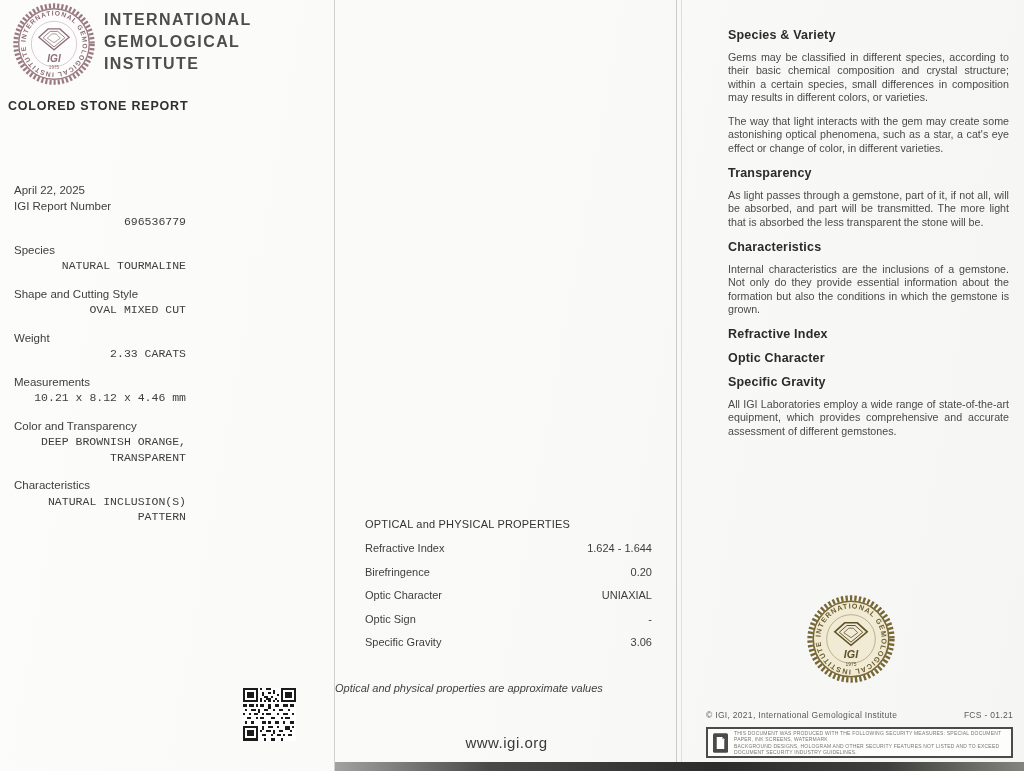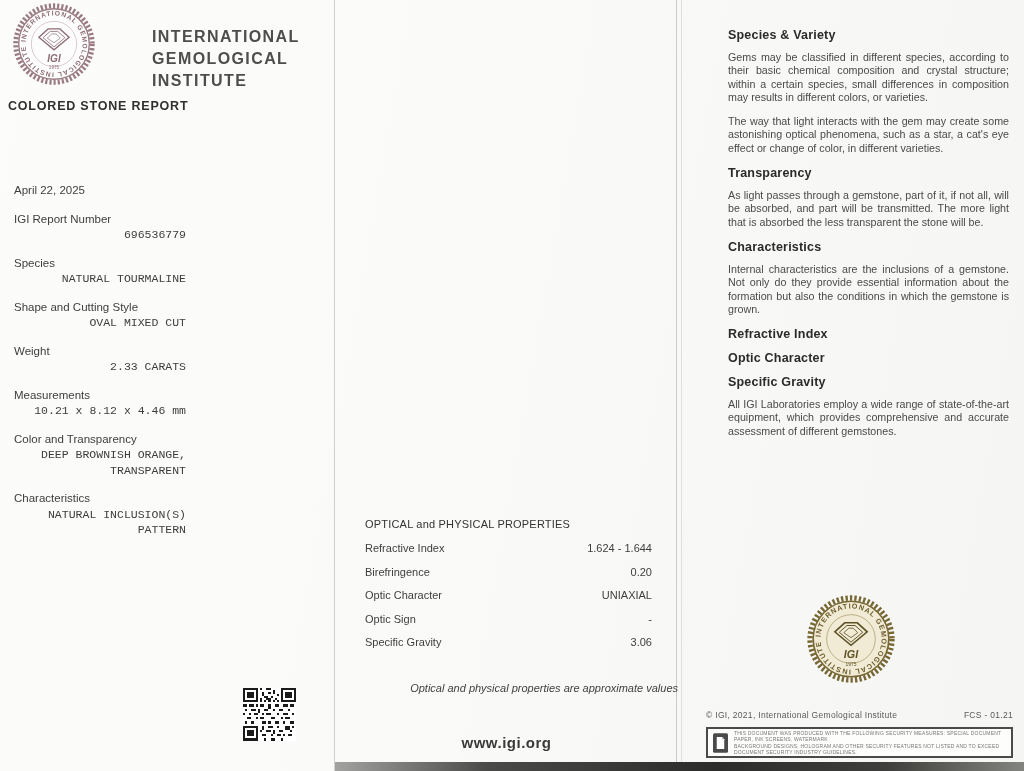--- a/index.html
+++ b/index.html
@@ -18,46 +18,46 @@
   .fold-b1 { left:676px; background:#cbcbc9; }
   .fold-b2 { left:681px; background:#dfdfdd; }
   .bottom-shadow {
     position:absolute; left:335px; right:0; bottom:0; height:9px;
     background:linear-gradient(90deg,#a2a2a0 0%,#4a4a48 22%,#2c2c2a 55%,#3e3e3c 80%,#83837f 100%);
   }
 
   
   .seal-left { left:12px; top:2px; width:84px; height:84px; }
   .institute-name {
-    left:104px; top:26px; font-size:16px; font-weight:bold;
-    letter-spacing:1.4px; line-height:22px; color:#4d4d4d;margin-left:48px;
+    left:104px; top:9px; font-size:16px; font-weight:bold;
+    letter-spacing:1.4px; line-height:22px; color:#4d4d4d;
   }
   .report-title {
     left:8px; top:99px; font-size:12.5px; font-weight:bold;
     letter-spacing:0.8px; color:#303030;
   }
   .fields { left:14px; top:183px; width:300px; font-size:11.5px; }
-  .field-date { margin-bottom:13px; line-height:15.5px; }
+  .field-date { line-height:15.5px; }
   .field-row { display:flex; justify-content:flex-start; margin-bottom:13px; line-height:15.5px;flex-direction:column; }
   .field-row .lbl { color:#3e3e3e; }
   .field-row .val { text-align:right; max-width:172px; color:#3e3e3e;font-family:Liberation Mono, monospace; }
 
   .qr { left:243px; top:687px; width:53px; height:54px; }
 
   
   .optical { left:365px; top:517px; width:287px; font-size:11px; }
   .optical-title { line-height:14px; margin-bottom:10px; letter-spacing:0.2px; color:#333; }
   .opt-row { display:flex; justify-content:space-between; line-height:14px; margin-bottom:9.5px; color:#3e3e3e; }
   .opt-note {
-    left:335px; top:682px; width:343px; text-align:right;
+    left:335px; top:682px; width:343px; text-align:left;
     font-style:italic; font-size:11px; color:#3f3f3f;
   }
   .website {
     left:335px; top:734px; width:343px; text-align:center;
-    font-size:15px; font-weight:bold; letter-spacing:0.5px; color:#3a3a3a;
+    font-size:15px; font-weight:normal; letter-spacing:0.5px; color:#3a3a3a;
   }
 
   
   .info { left:728px; top:28px; width:281px; }
   .info h3 { font-size:12.5px; color:#2b2b2b; margin:10px 0 9px; letter-spacing:0.2px; }
   .info h3:first-child { margin-top:0; }
   .info p {
     font-size:10.7px; line-height:13.3px; text-align:justify;
     color:#4a4a4a; margin-bottom:11px;
   }

